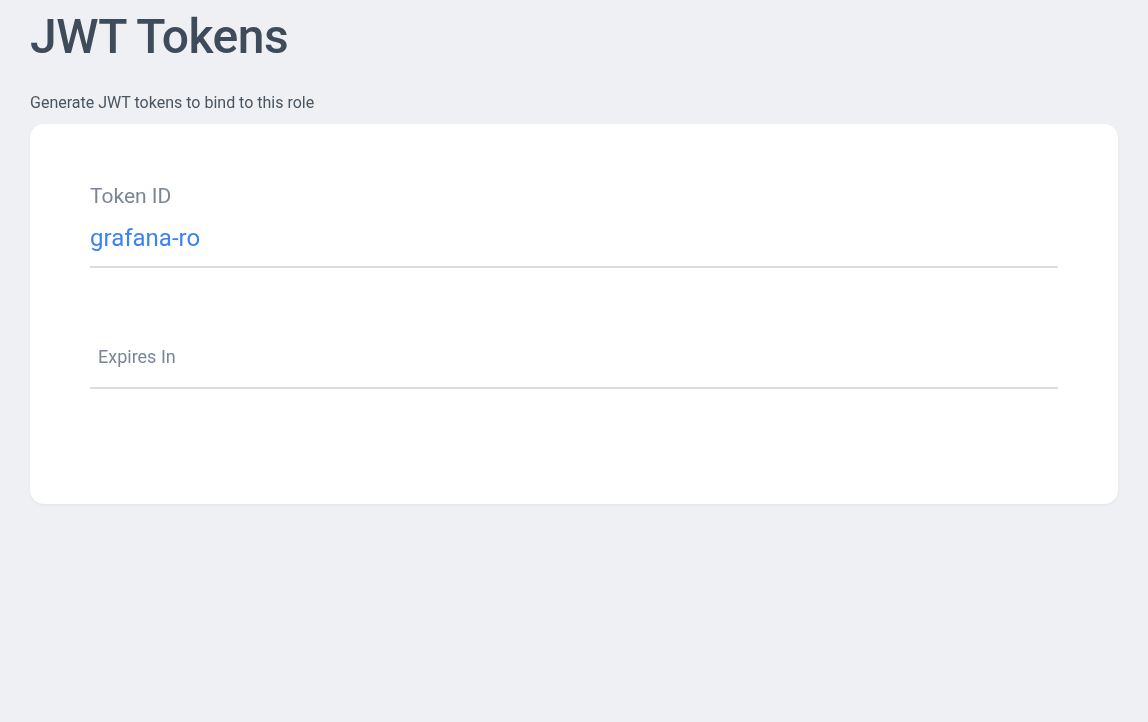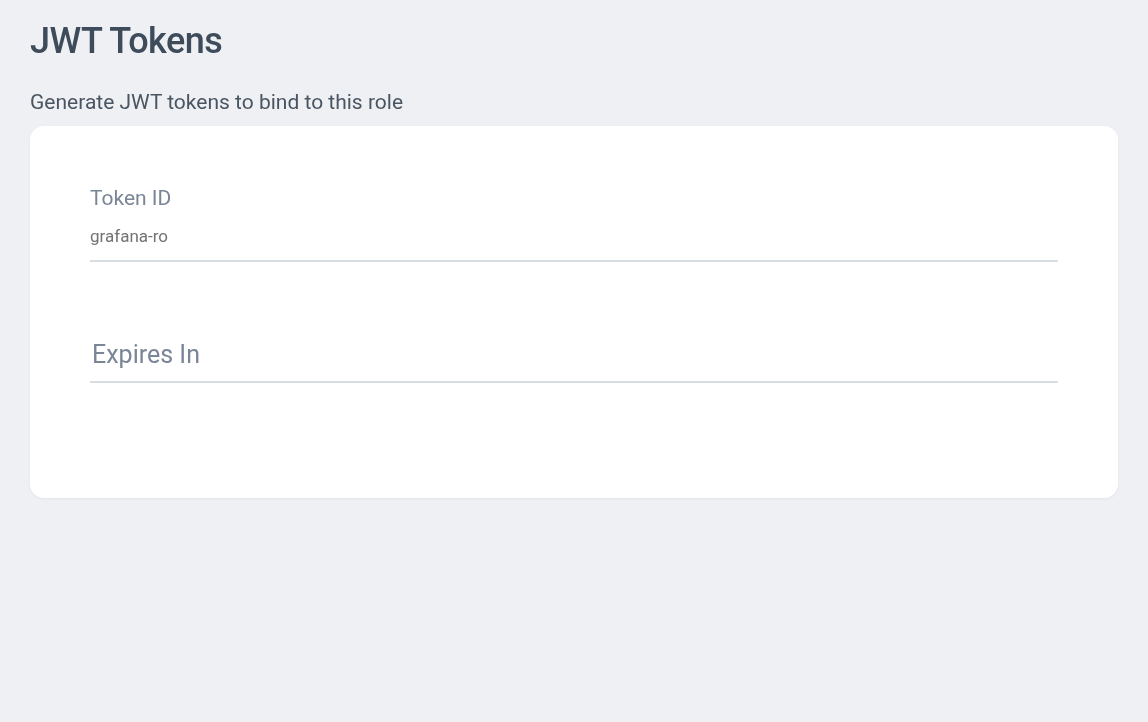--- a/index.html
+++ b/index.html
@@ -15,30 +15,30 @@
       width: 1148px;
       height: 722px;
       overflow: hidden;
     }
     
     .page-container {
       padding: 0 30px;
     }
     
     .page-title {
-      font-size: 36px;
+      font-size: 48px;
       font-weight: 500;
       color: #3e4b5b;
-      margin-top: 20px;
+      margin-top: 8px;
       margin-bottom: 28px;
       letter-spacing: -0.5px;
     }
     
     .page-subtitle {
-      font-size: 21px;
+      font-size: 16px;
       font-weight: 400;
       color: #4a5562;
       margin-bottom: 12px;
     }
     
     .card {
       background-color: #ffffff;
       border-radius: 14px;
       padding: 60px 60px 50px 60px;
       box-shadow: 0 1px 3px rgba(0,0,0,0.05);
@@ -57,41 +57,41 @@
       font-size: 21px;
       color: #7a8596;
       margin-bottom: 10px;
       font-weight: 400;
     }
     
     .text-input {
       width: 100%;
       border: none;
       border-bottom: 2px solid #d8dde4;
-      font-size: 17px;
-      color: #737373;
+      font-size: 24px;
+      color: #3b82f6;
       padding: 6px 0 14px 0;
       background: transparent;
       outline: none;
       font-family: inherit;
     }
     
     .text-input::placeholder {
       color: #8a94a3;
     }
     
     .label-as-placeholder {
       position: relative;
     }
     
     .label-as-placeholder .floating-label {
       position: absolute;
       top: 8px;
-      left: 2px;
-      font-size: 25px;
+      left: 8px;
+      font-size: 18px;
       color: #7a8596;
       pointer-events: none;
     }
     
     .label-as-placeholder .text-input-empty {
       width: 100%;
       border: none;
       border-bottom: 2px solid #d8dde4;
       font-size: 25px;
       color: #3e4b5b;

